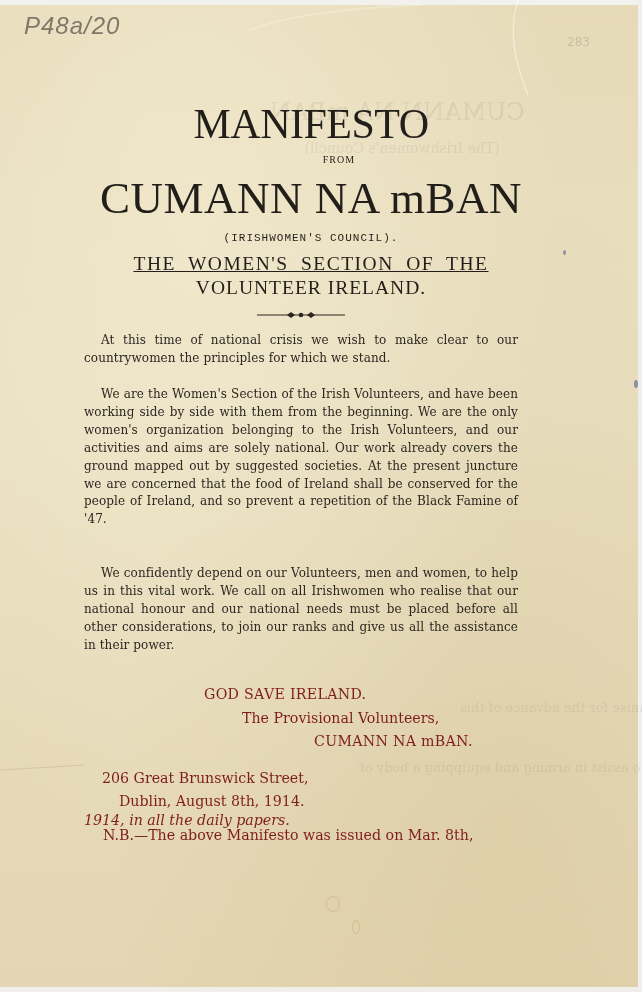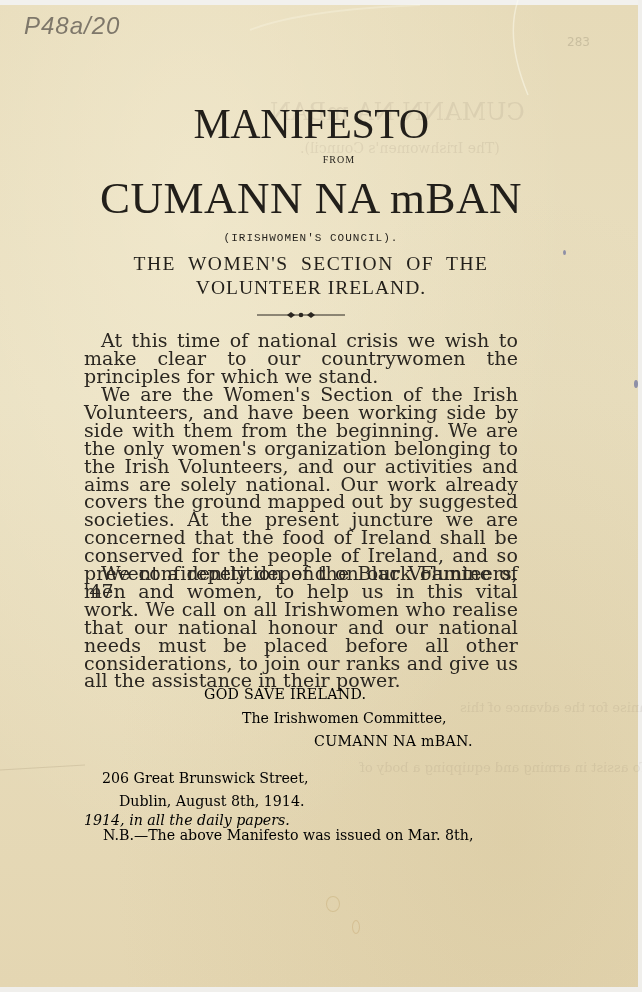--- a/index.html
+++ b/index.html
@@ -59,46 +59,46 @@
     .title {
       position: absolute; left: 0; width: 622px; text-align: center;
       font-family: "Liberation Sans", sans-serif;
       letter-spacing: -0.5px;
       color: #221f1a;
     }
     .t-manifesto { top: 100px; font-size: 42px; font-family: "Liberation Serif", serif; letter-spacing: -0.5px; }
     .t-from { top: 154px; font-size: 10px; font-family: "Liberation Serif", serif; letter-spacing: 1px; padding-left: 28px; }
     .t-cumann { top: 172px; font-size: 45px; font-family: "Liberation Serif", serif; letter-spacing: 0.5px; }
     .t-council { top: 232px; font-size: 11px; font-family: Liberation Mono, monospace; letter-spacing: 1px; }
-    .t-section { top: 253px; font-size: 19.5px; font-family: "Liberation Serif", serif; letter-spacing: 1.5px; word-spacing: 6px; }
+    .t-section { top: 253px; font-size: 19.5px; font-family: "Liberation Serif", serif; letter-spacing: 1.5px; word-spacing: 6px; text-decoration: underline; }
     .t-movement { top: 277px; font-size: 19.5px; font-family: "Liberation Serif", serif; letter-spacing: 1px; }
     .ornament {
       position: absolute; left: 257px; top: 310px; width: 88px; height: 10px;
     }
     .body-text {
       position: absolute; left: 84px; width: 434px;
       font-family: "DejaVu Serif", serif;
-      font-size: 19px;
+      font-size: 12px;
       line-height: 17.9px;
       text-align: justify;
       color: #2b2721;
       letter-spacing: 0.1px;
     }
     .body-text p {
       margin: 0;
       text-indent: 17px;
     }
     .p1 { top: 332px; }
     .p2 { top: 386px; }
     .p3 { top: 565px; }
     .line {
       position: absolute;
       font-family: "DejaVu Serif", serif;
       font-size: 14.2px;
-      color: #000000;
+      color: #7f1d1d;
       white-space: nowrap;
     }
     .l-godsave { left: 204px; top: 686px; letter-spacing: 0.3px; }
     .l-provisional { left: 242px; top: 710px; }
     .l-cumann { left: 314px; top: 733px; letter-spacing: 0.3px; }
     .l-address { left: 102px; top: 770px; }
     .l-date { left: 119px; top: 793px; }
     .l-nb1 { left: 103px; top: 827px; }
     .l-nb2 { left: 84px; top: 812px; font-style: italic; }
     .ink-spot {
@@ -159,21 +159,21 @@
   <p>At this time of national crisis we wish to make clear to our countrywomen the principles for which we stand.</p>
 </div>
 <div class="body-text p2">
   <p>We are the Women's Section of the Irish Volunteers, and have been working side by side with them from the beginning. We are the only women's organization belonging to the Irish Volunteers, and our activities and aims are solely national. Our work already covers the ground mapped out by suggested societies. At the present juncture we are concerned that the food of Ireland shall be conserved for the people of Ireland, and so prevent a repetition of the Black Famine of '47.</p>
 </div>
 <div class="body-text p3">
   <p>We confidently depend on our Volunteers, men and women, to help us in this vital work. We call on all Irishwomen who realise that our national honour and our national needs must be placed before all other considerations, to join our ranks and give us all the assistance in their power.</p>
 </div>
 
 <div class="line l-godsave">GOD SAVE IRELAND.</div>
-<div class="line l-provisional">The Irishwomen Committee,</div>
+<div class="line l-provisional">The Provisional Volunteers,</div>
 <div class="line l-cumann">CUMANN NA mBAN.</div>
 
 <div class="line l-address">206 Great Brunswick Street,</div>
 <div class="line l-date">Dublin, August 8th, 1914.</div>
 
 <div class="line l-nb1">N.B.—The above Manifesto was issued on Mar. 8th,</div>
 <div class="line l-nb2">1914, in all the daily papers.</div>
 
 <div class="ink-spot" style="left:563px;top:250px;width:3px;height:5px;"></div>
 <div class="ink-spot" style="left:634px;top:380px;width:4px;height:8px;"></div>

